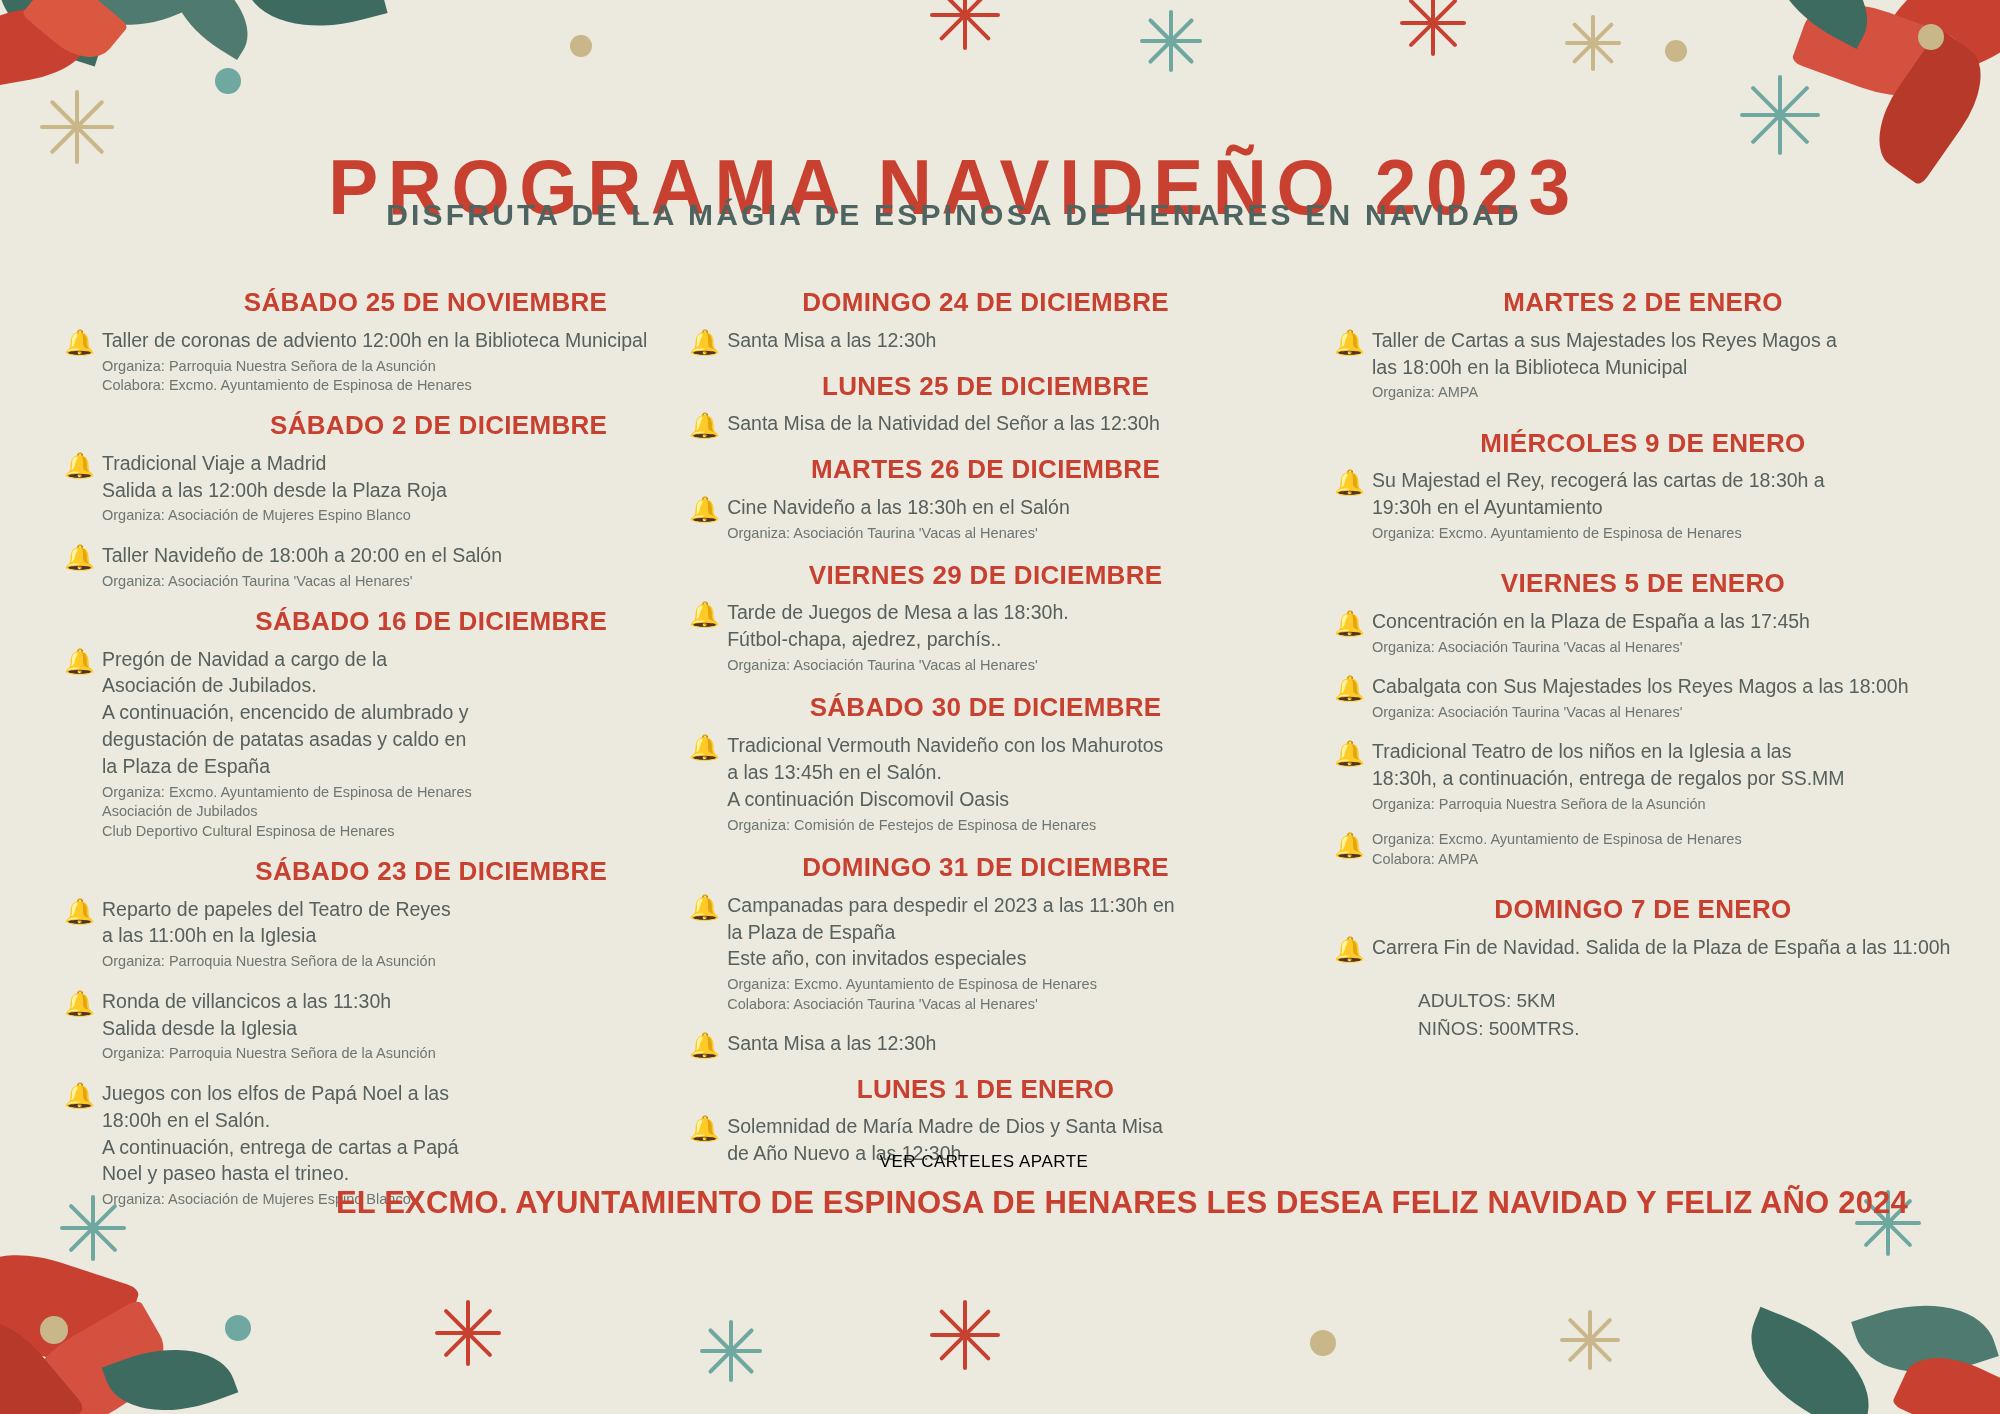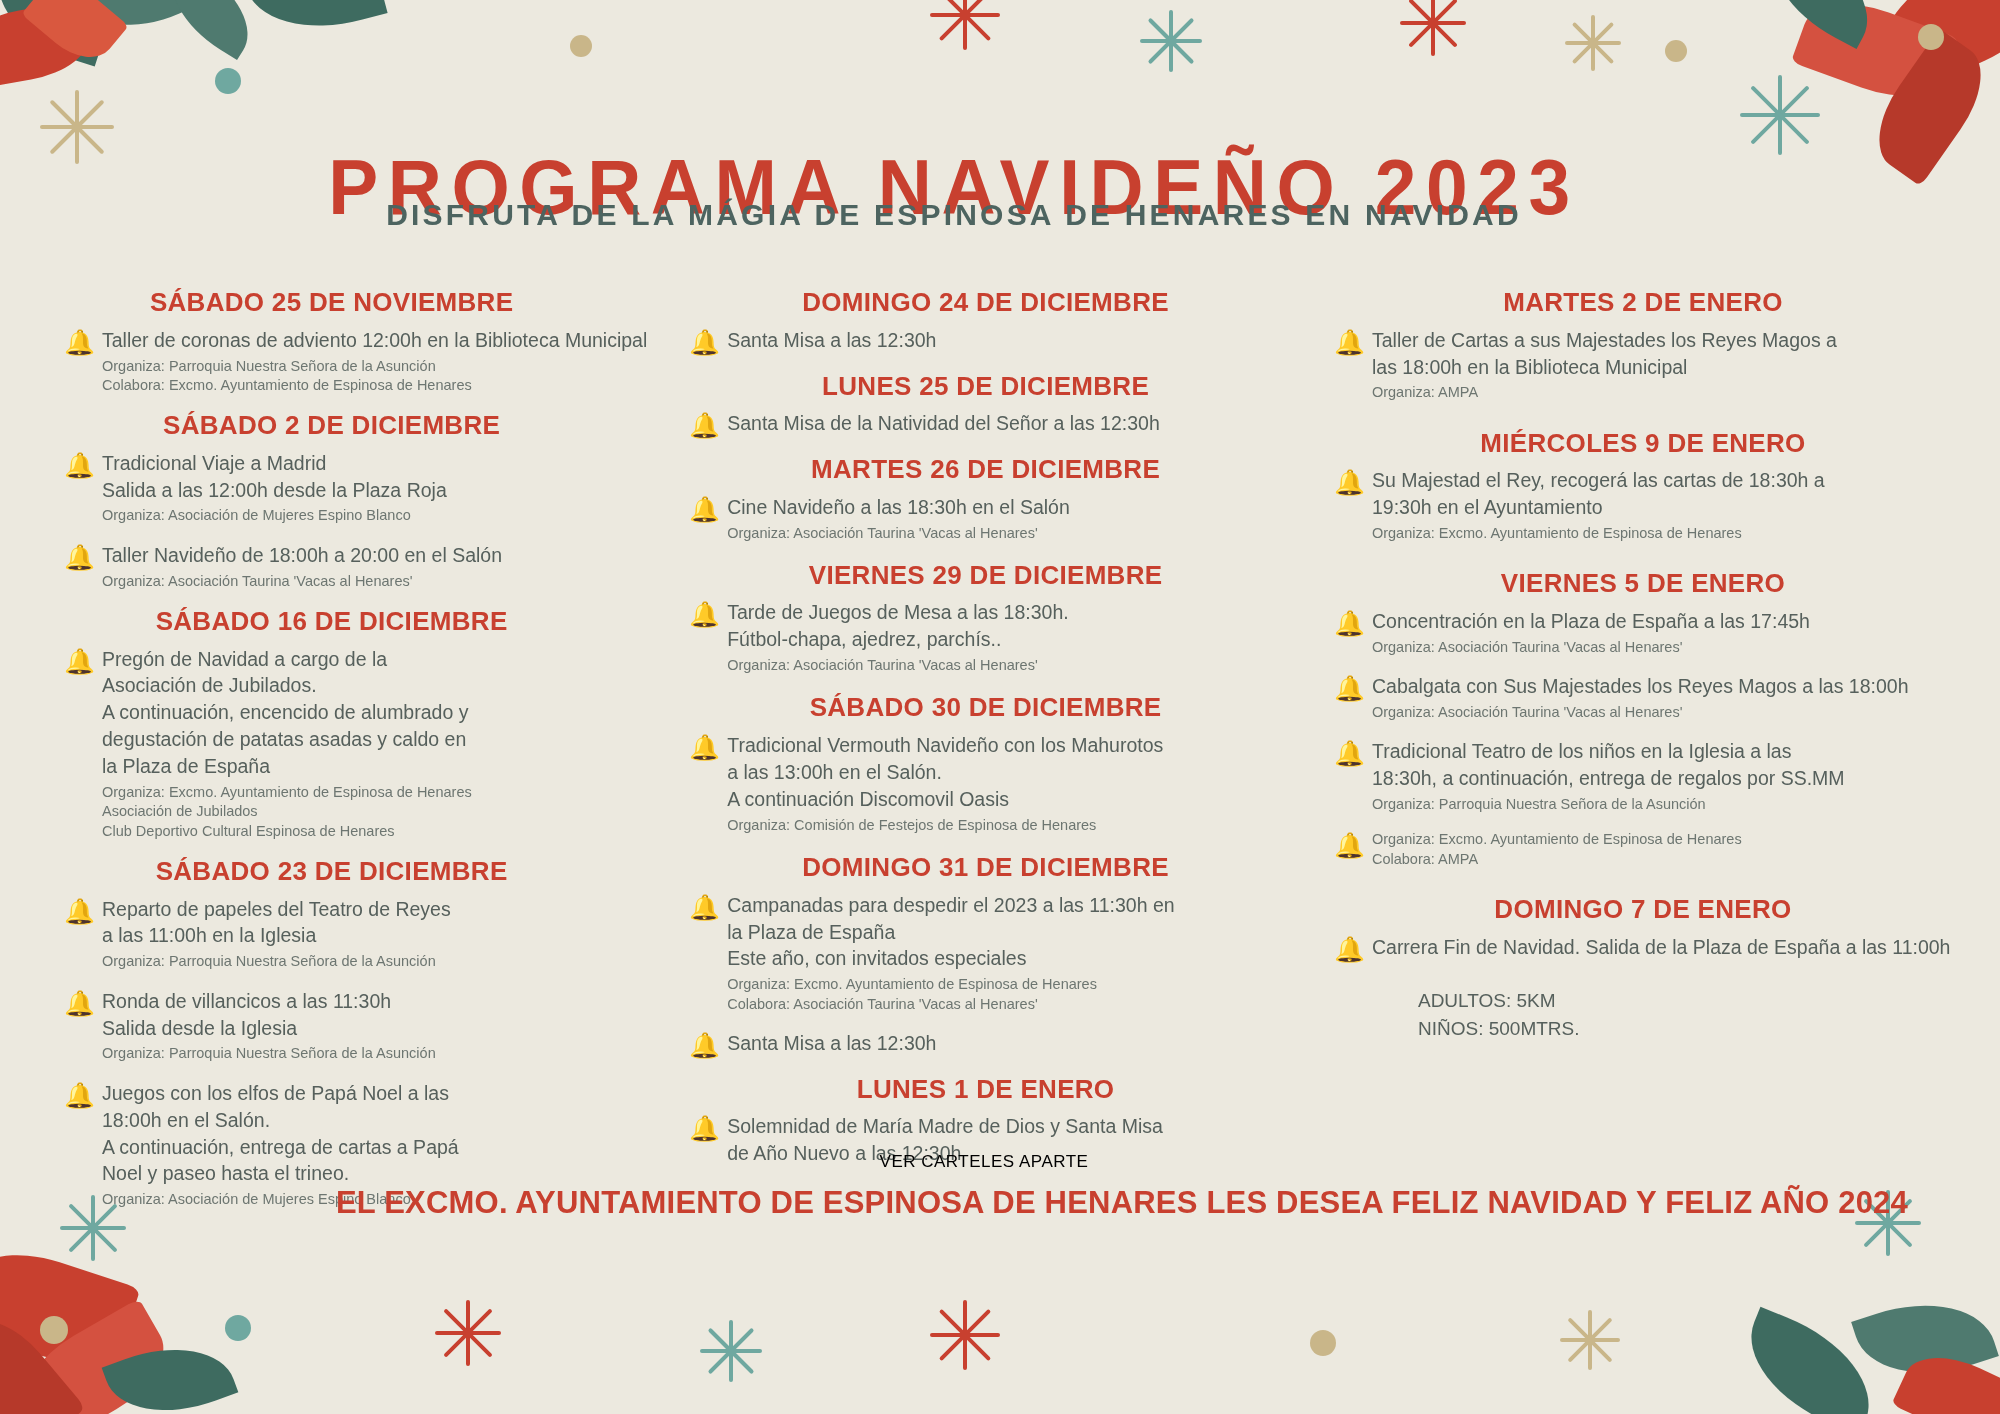--- a/index.html
+++ b/index.html
@@ -98,21 +98,21 @@
   .col-right  { width: 690px; }
 
   .day {
     color: #c8402f;
     font-size: 26px;
     font-weight: 700;
     letter-spacing: 0.3px;
     margin: 0 0 10px 0;
     line-height: 1.1;
   }
-  .col-left  .day { text-align: center; padding-right: 74px; }
+  .col-left  .day { text-align: right; padding-right: 74px; }
   .col-mid   .day { text-align: center; padding-right: 36px; }
   .col-right .day { text-align: center; padding-right: 40px; }
 
   .event {
     position: relative;
     padding-left: 46px;
     margin-bottom: 16px;
   }
   .bell {
     position: absolute;
@@ -384,21 +384,21 @@
             <div class="ev-text">Tarde de Juegos de Mesa a las 18:30h.
 Fútbol-chapa, ajedrez, parchís..</div>
             <div class="ev-org">Organiza: Asociación Taurina 'Vacas al Henares'</div>
           </div>
         </div>
         <div class="block">
           <div class="day">SÁBADO 30 DE DICIEMBRE</div>
           <div class="event">
             <span class="bell">🔔</span>
             <div class="ev-text">Tradicional Vermouth Navideño con los Mahurotos
-a las 13:00h en el Salón.
+a las 13:45h en el Salón.
 A continuación Discomovil Oasis</div>
             <div class="ev-org">Organiza: Comisión de Festejos de Espinosa de Henares</div>
           </div>
         </div>
         <div class="block">
           <div class="day">DOMINGO 31 DE DICIEMBRE</div>
           <div class="event">
             <span class="bell">🔔</span>
             <div class="ev-text">Campanadas para despedir el 2023 a las 11:30h en
 la Plaza de España

